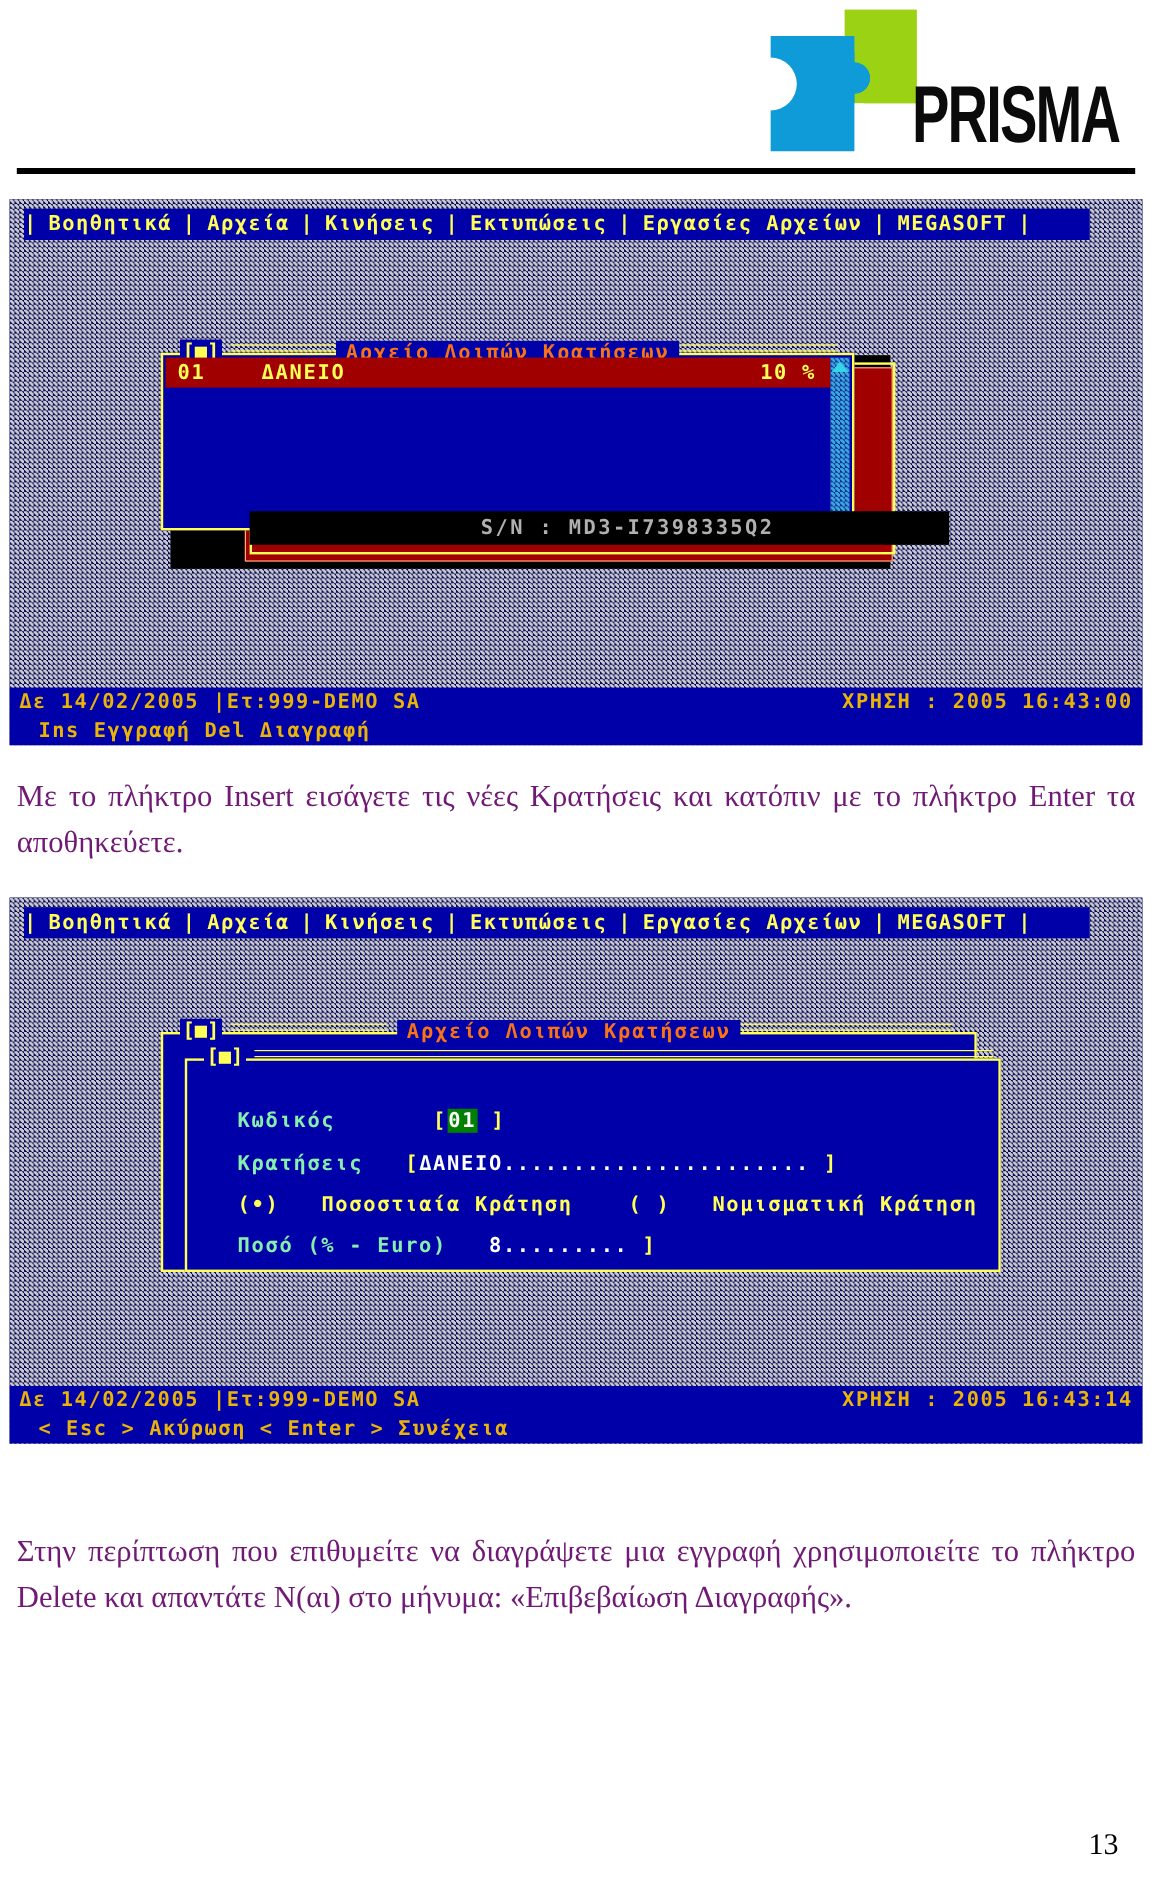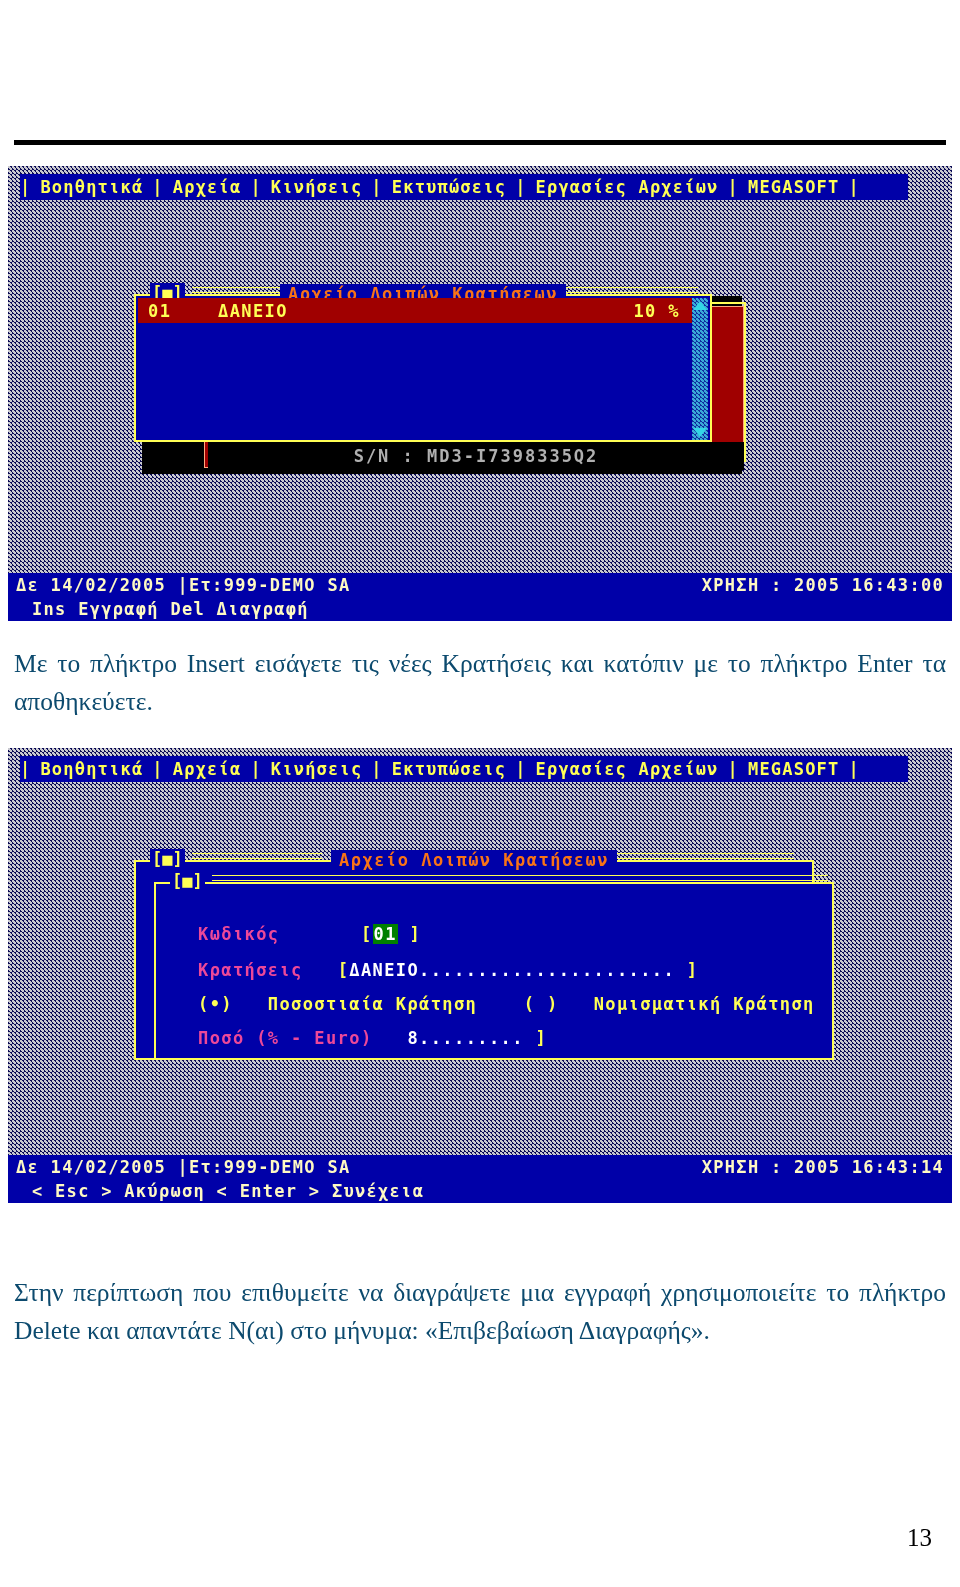--- a/index.html
+++ b/index.html
@@ -198,21 +198,21 @@
     border: 2px solid #ffff55;
     box-sizing: border-box;
   }
 
   
   .statusbar {
     position: absolute;
     left: 0;
     width: 100%;
     background: #0000a8;
-    color: #fef9c3;
+    color: #eab308;
     font-size: 17px;
     font-weight: bold;
     letter-spacing: 1.3px;
     white-space: nowrap;
   }
   .sb-line1 {
     position: relative;
     height: 24px;
     line-height: 24px;
   }
@@ -226,57 +226,66 @@
 
   
   .form-line {
     position: absolute;
     color: #ffff55;
     font-size: 17px;
     font-weight: bold;
     letter-spacing: 1.4px;
     white-space: nowrap;
   }
-  .fld-label { color: #ec4899; }
+  .fld-label { color: #86efac; }
   .fld-brk   { color: #ffff55; }
   .fld-hl {
     background: #008000;
     color: #ffffff;
     padding: 0 1px;
   }
   .fld-val   { color: #ffffff; }
   .fld-dots  { color: #ffffff; }
 
   
   .para {
     position: absolute;
     left: 14px;
     width: 932px;
     font-family: "Liberation Serif", serif;
     font-size: 25.5px;
     line-height: 38px;
-    color: #0c4a6e;
+    color: #701a75;
     text-align: justify;
   }
   #para-1 { top: 645px; }
   #para-2 { top: 1228px; margin-top: 46px; }
 
   .page-number {
     position: absolute;
     right: 28px;
     top: 1524px;
     font-family: "Liberation Serif", serif;
     font-size: 25px;
     color: #000000;
   }
 </style>
 </head>
 <body>
 
 <div class="header">
+  <div class="logo-wrap">
+    <svg class="logo-mark" viewBox="0 0 122 122">
+      <rect x="62" y="0" width="60" height="78" fill="#9bd213"></rect>
+      <path d="M0 22 H70 V44 A13 13 0 0 1 70 70 V118 H0 V84 A22 22 0 0 0 0 40 Z" fill="#0f9bd7"></path>
+      <path d="M62 0 H122 V78 H78 V70 A13 13 0 0 0 78 44 V22 H62 Z" fill="#9bd213"></path>
+      <path d="M70 44 A13 13 0 0 1 70 70 V78 H50 V36 H70 Z" fill="#0f9bd7"></path>
+    </svg>
+    <div class="logo-word">PRISMA</div>
+  </div>
   <div class="header-rule"></div>
 </div>
 
 <div class="dosshot" id="dosshot-1">
 
   <div class="menubar">
     <span class="menu-sep">|</span>
     <span class="menu-item">Βοηθητικά</span>
     <span class="menu-sep">|</span>
     <span class="menu-item">Αρχεία</span>
@@ -309,21 +318,21 @@
       <span class="lr-name">ΔΑΝΕΙΟ</span>
       <span class="lr-val">10 %</span>
     </div>
 
     <div class="scrollbar" style="right:2px; top:2px; height:142px;">
       <div class="sb-arrow sb-up"></div>
       <div class="sb-arrow sb-down"></div>
     </div>
   </div>
 
-  <div class="sn-strip" style="left:200px; top:276px; width:536px; height:28px;">
+  <div class="sn-strip" style="left:200px; top:260px; width:536px; height:28px;padding-left:47px;">
     <span>S/N : MD3-I7398335Q2</span>
   </div>
 
   <div class="statusbar" style="bottom:0;">
     <div class="sb-line1">
       <span class="sb-left">Δε 14/02/2005 |Ετ:999-DEMO SA</span>
       <span class="sb-right">ΧΡΗΣΗ : 2005  16:43:00</span>
     </div>
     <div class="sb-line2">Ins Εγγραφή  Del Διαγραφή</div>
   </div>

